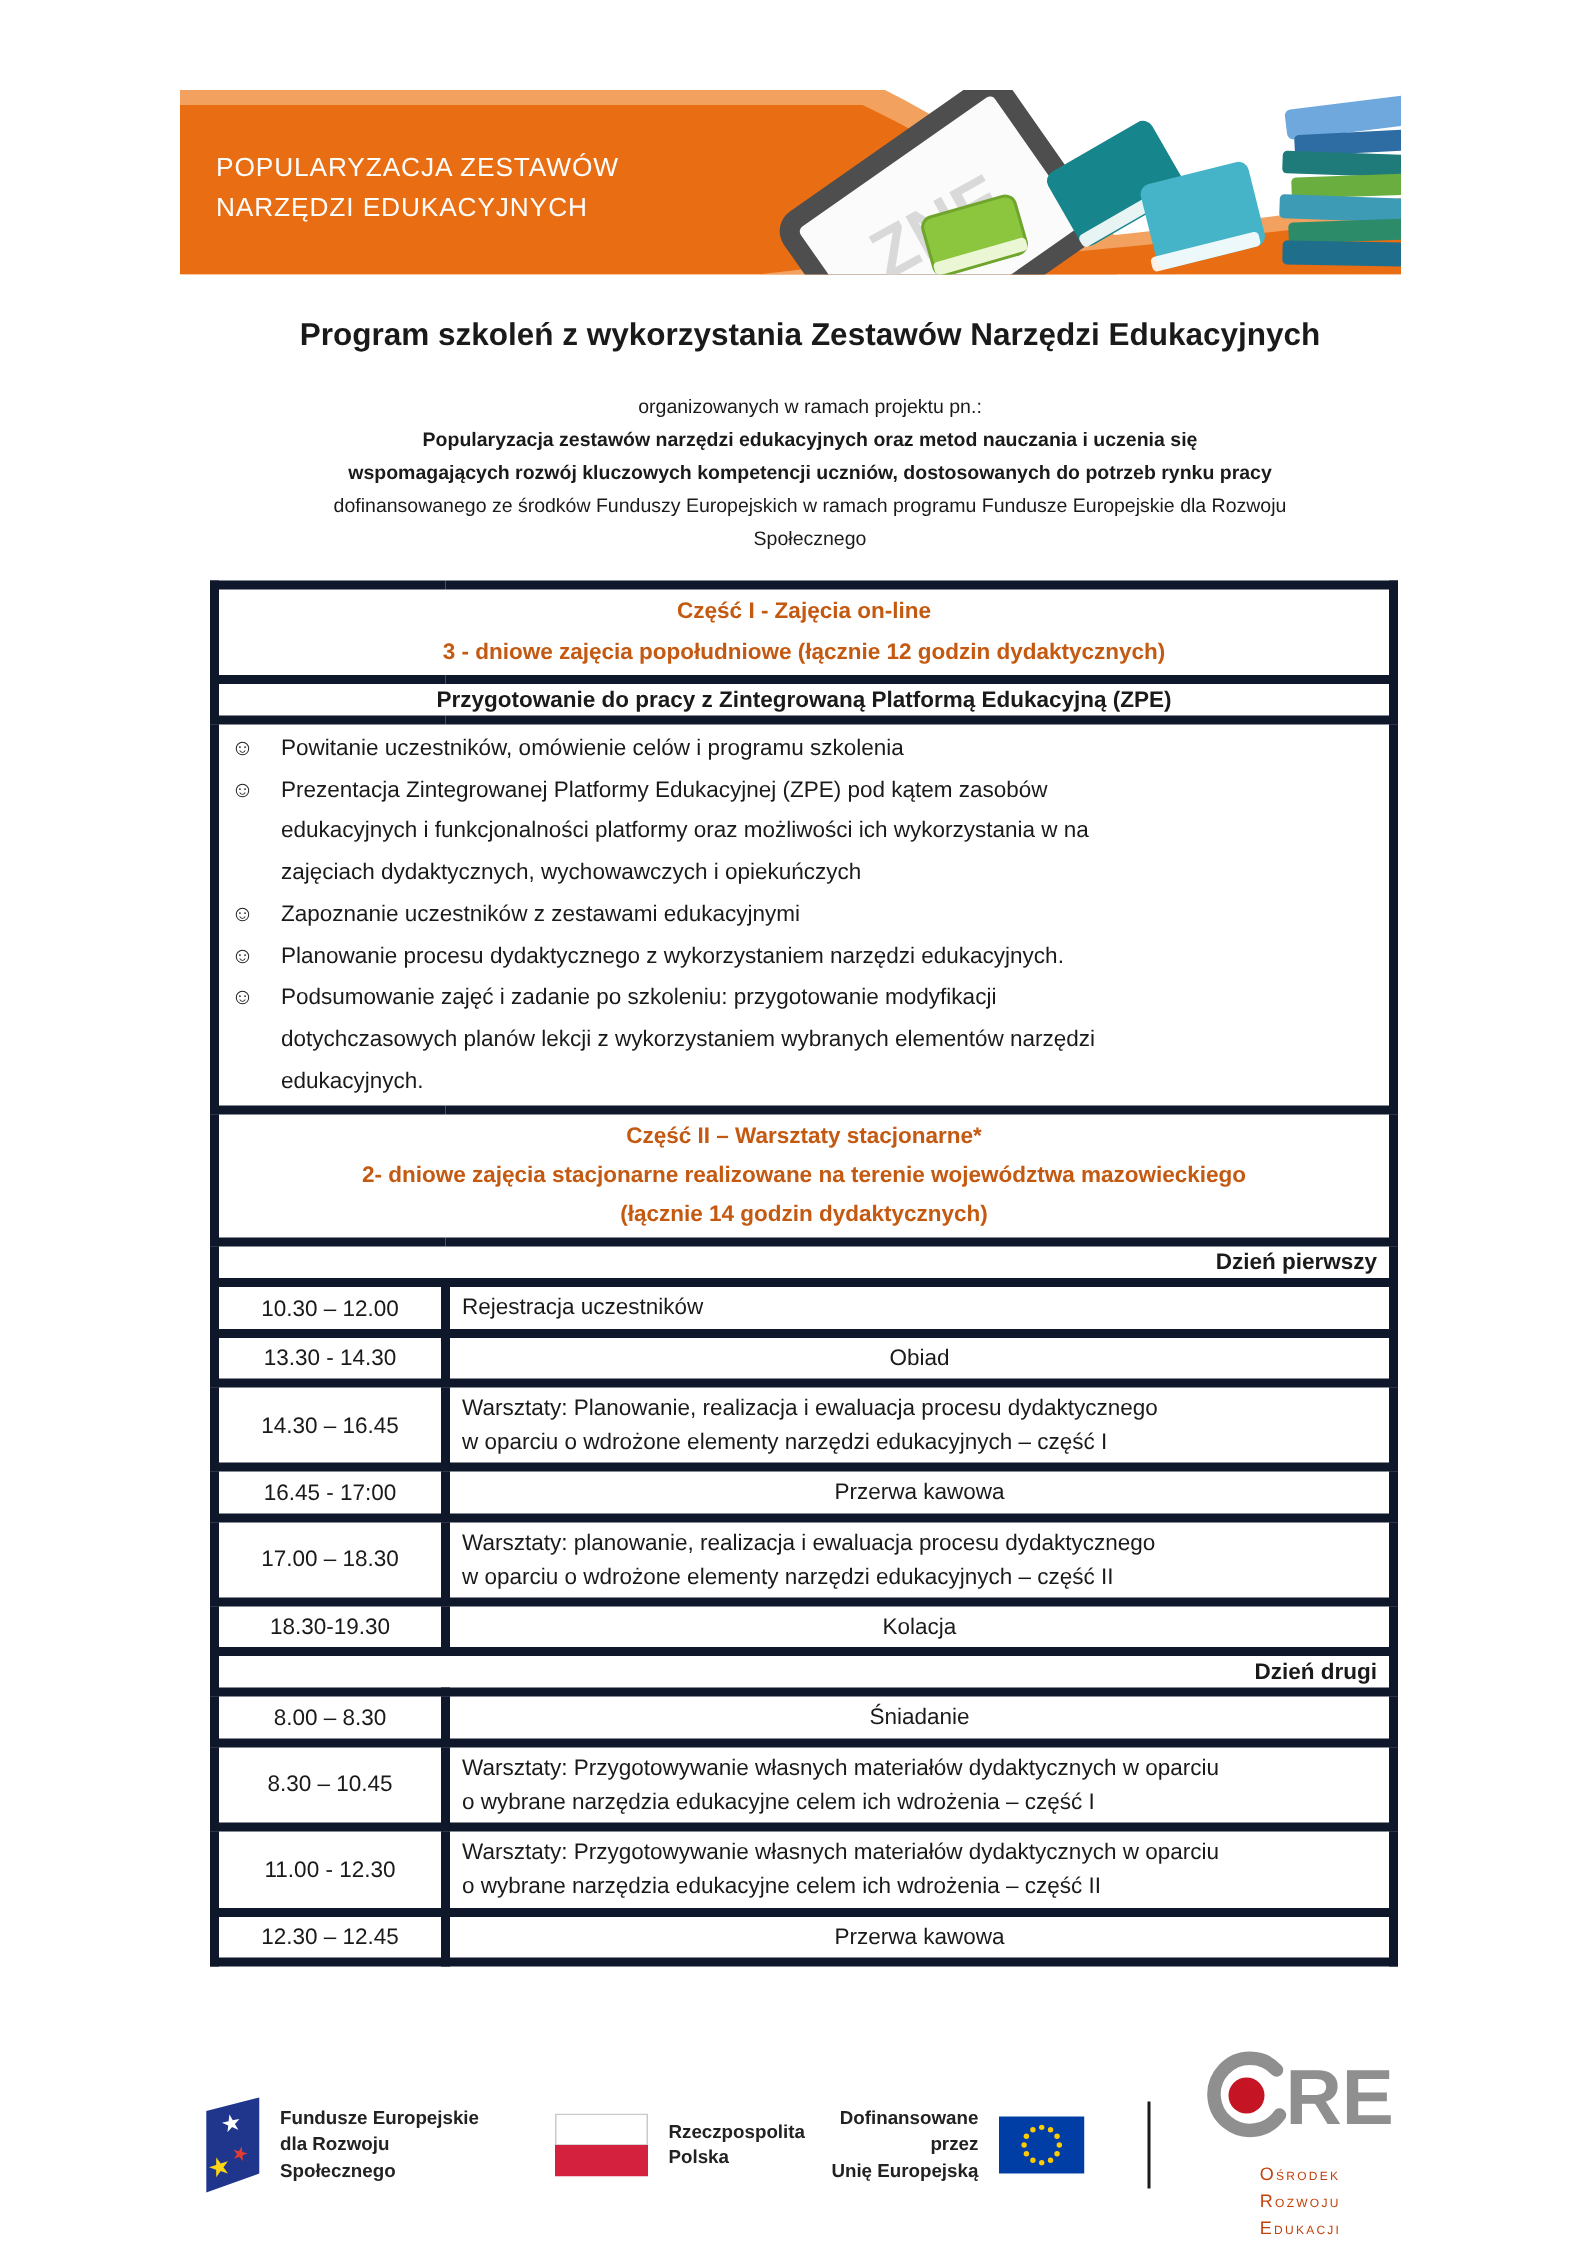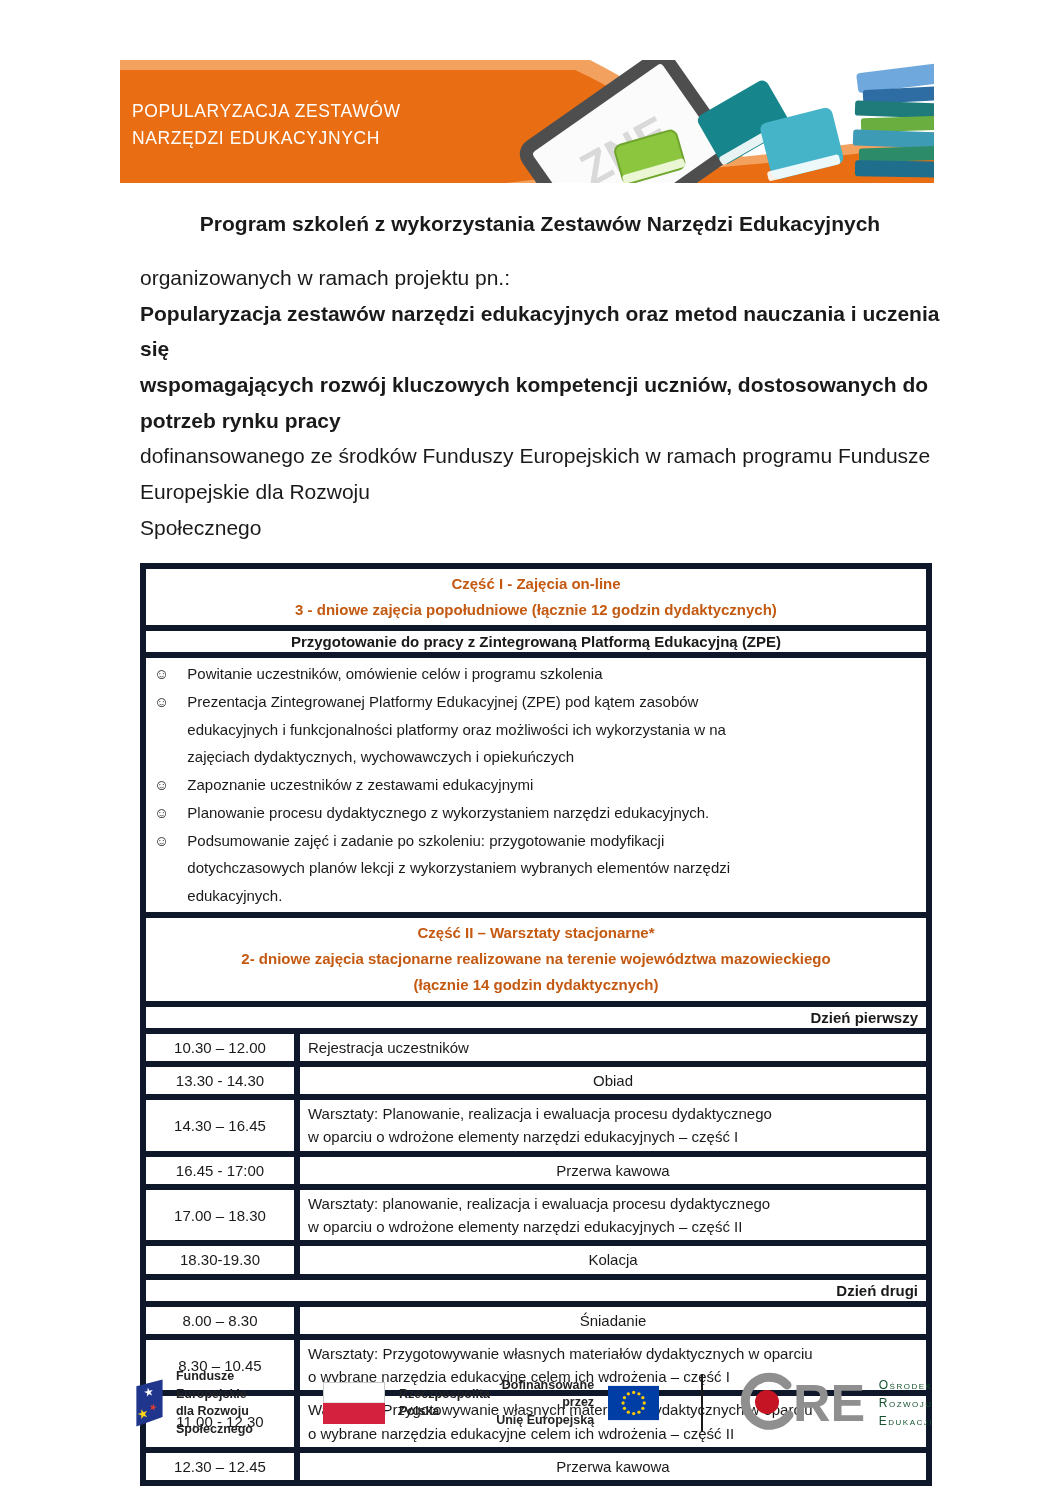--- a/index.html
+++ b/index.html
@@ -17,21 +17,21 @@
 
   
   .banner {
     position: absolute;
     left: 120px; top: 60px;
     width: 814px; height: 123px;
   }
   .banner svg { position: absolute; inset: 0; display: block; }
   .banner-title {
     position: absolute;
-    left: 12px; top: 38px;
+    left: 24px; top: 38px;
     color: #ffffff;
     font-size: 17.5px;
     line-height: 1.55;
     letter-spacing: 0.6px;
     white-space: pre-line;
     font-weight: 400;
   }
 
   
   .content {
@@ -39,22 +39,22 @@
     left: 140px; top: 212px;
     width: 800px;
   }
   .page-title {
     font-size: 21px;
     font-weight: bold;
     text-align: center;
     margin-bottom: 24px;
   }
   .intro {
-    text-align: left;
-    font-size: 21px;
+    text-align: center;
+    font-size: 13px;
     line-height: 1.7;
     white-space: pre-line;
   }
   .intro.bold { font-weight: bold; }
 
   
   table.program {
     width: 792px;
     margin-top: 17px;
     border-collapse: collapse;
@@ -114,24 +114,24 @@
   }
   .fe-group  { gap: 12px; }
   .pl-group  { gap: 14px; margin-left: 44px; }
   .eu-group  { gap: 14px; }
   .eu-group .logo-label { text-align: right; }
   .footer-divider {
     width: 2px; height: 58px;
     background: #1a1a1a;
     margin-left: 42px;
   }
-  .ore-group { gap: 10px; margin-left: 34px; }
+  .ore-group { gap: 10px; margin-left: 34px; flex-direction: column; }
   .ore-name {
     font-size: 12px;
-    color: #14532d;
+    color: #c2410c;
     font-variant: small-caps;
     letter-spacing: 1.5px;
     line-height: 1.5;
     white-space: pre-line;
   }
 </style>
 </head>
 <body>
 
 <div class="page">

